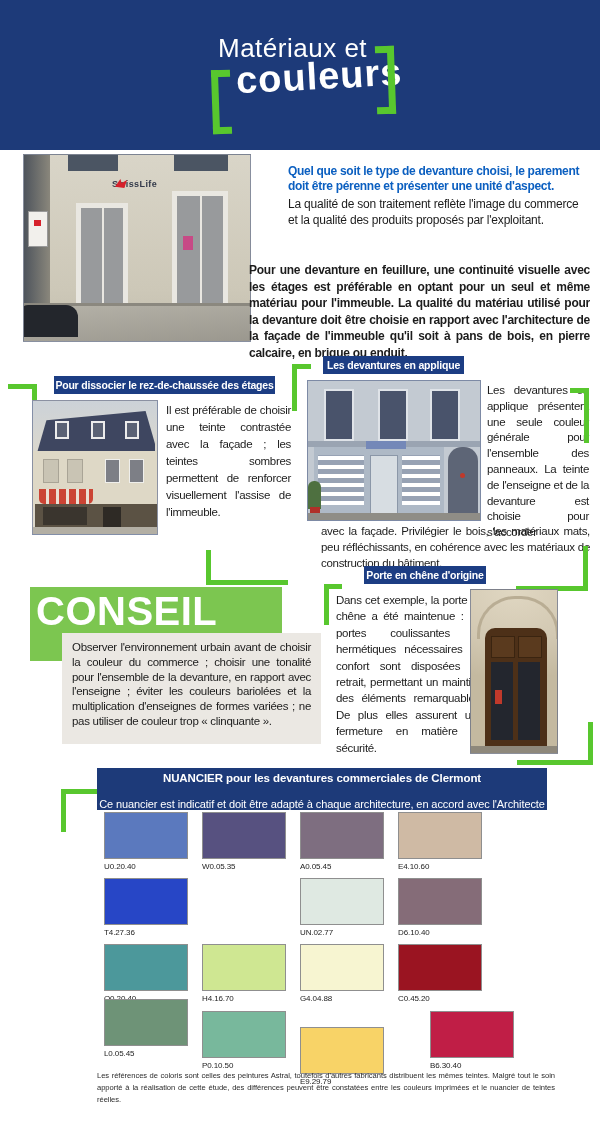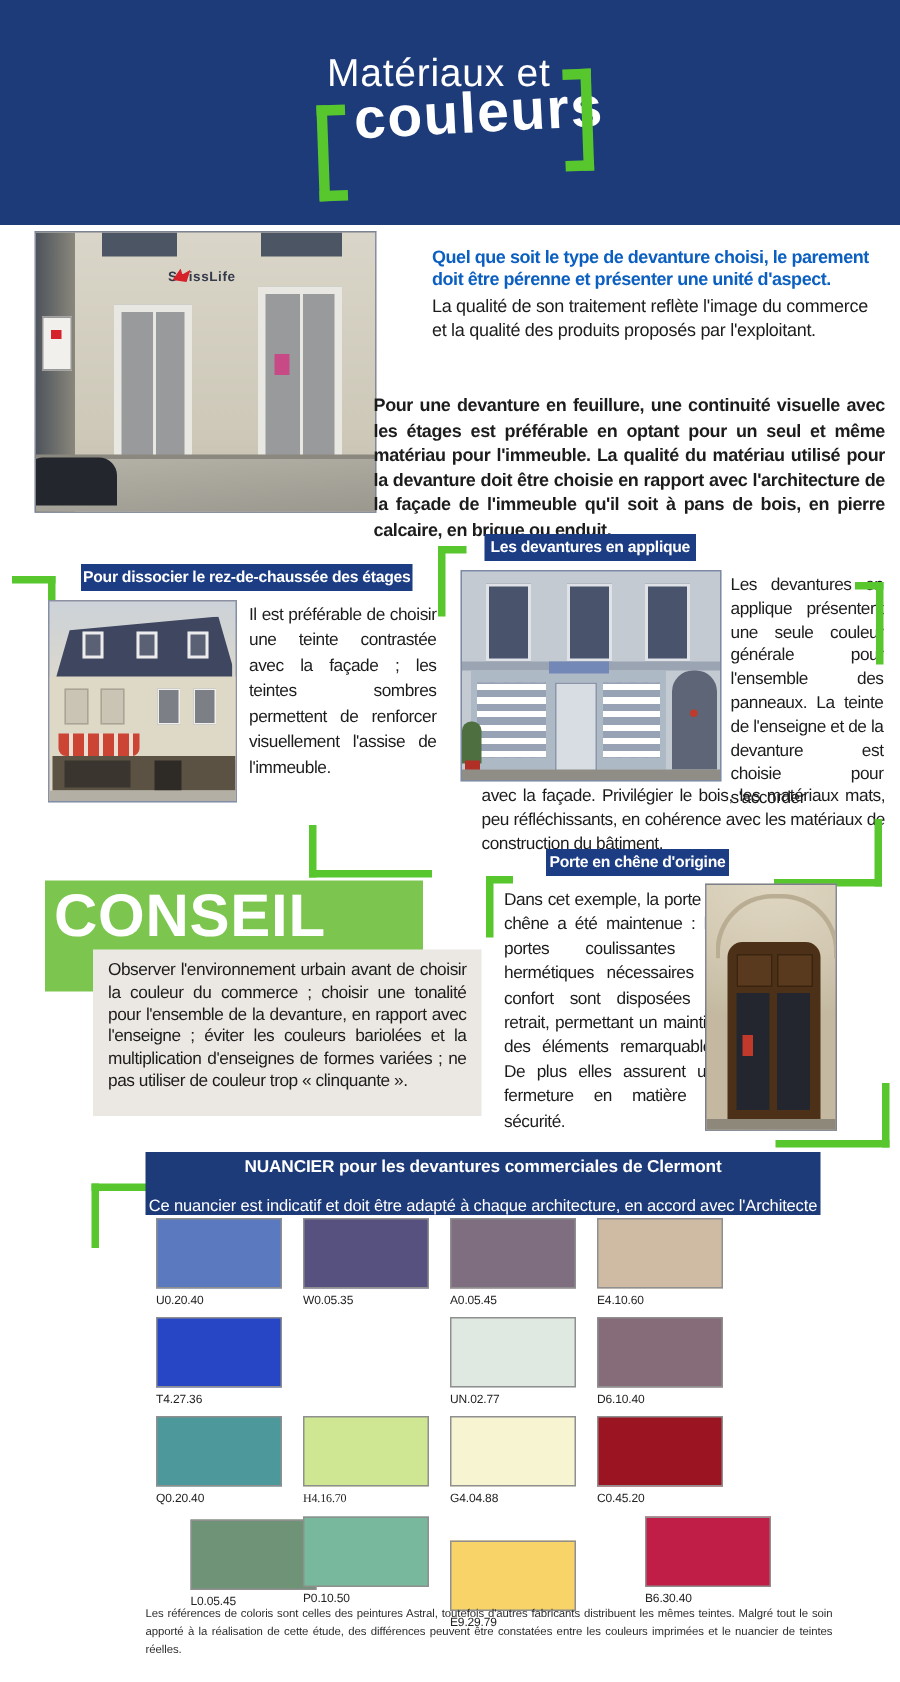--- a/index.html
+++ b/index.html
@@ -271,36 +271,36 @@
   <div class="swatch-cell" style="left: 294px; top: 66px;">
     <div class="swatch-color" style="background: rgb(133, 108, 120);"></div>
     <div class="swatch-code">D6.10.40</div>
   </div>
 
   <div class="swatch-cell" style="left: 0px; top: 132px;">
     <div class="swatch-color" style="background: rgb(76, 152, 155);"></div>
     <div class="swatch-code">Q0.20.40</div>
   </div>
 
-  <div class="swatch-cell" style="left: 98px; top: 132px; font-family: Liberation Serif, serif;">
+  <div class="swatch-cell" style="left: 98px; top: 132px;">
     <div class="swatch-color" style="background: rgb(207, 231, 146);"></div>
     <div class="swatch-code">H4.16.70</div>
   </div>
 
   <div class="swatch-cell" style="left: 196px; top: 132px;">
     <div class="swatch-color" style="background: rgb(247, 245, 209);"></div>
     <div class="swatch-code">G4.04.88</div>
   </div>
 
   <div class="swatch-cell" style="left: 294px; top: 132px;">
     <div class="swatch-color" style="background: rgb(154, 20, 33);"></div>
     <div class="swatch-code">C0.45.20</div>
   </div>
 
-  <div class="swatch-cell" style="left: 0px; top: 201px; margin-left: 23px;">
+  <div class="swatch-cell" style="left: 0px; top: 187px;">
     <div class="swatch-color" style="background: rgb(110, 147, 119);"></div>
     <div class="swatch-code">L0.05.45</div>
   </div>
 
   <div class="swatch-cell" style="left: 98px; top: 199px;">
     <div class="swatch-color" style="background: rgb(120, 184, 156);"></div>
     <div class="swatch-code">P0.10.50</div>
   </div>
 
   <div class="swatch-cell" style="left: 196px; top: 215px;">

